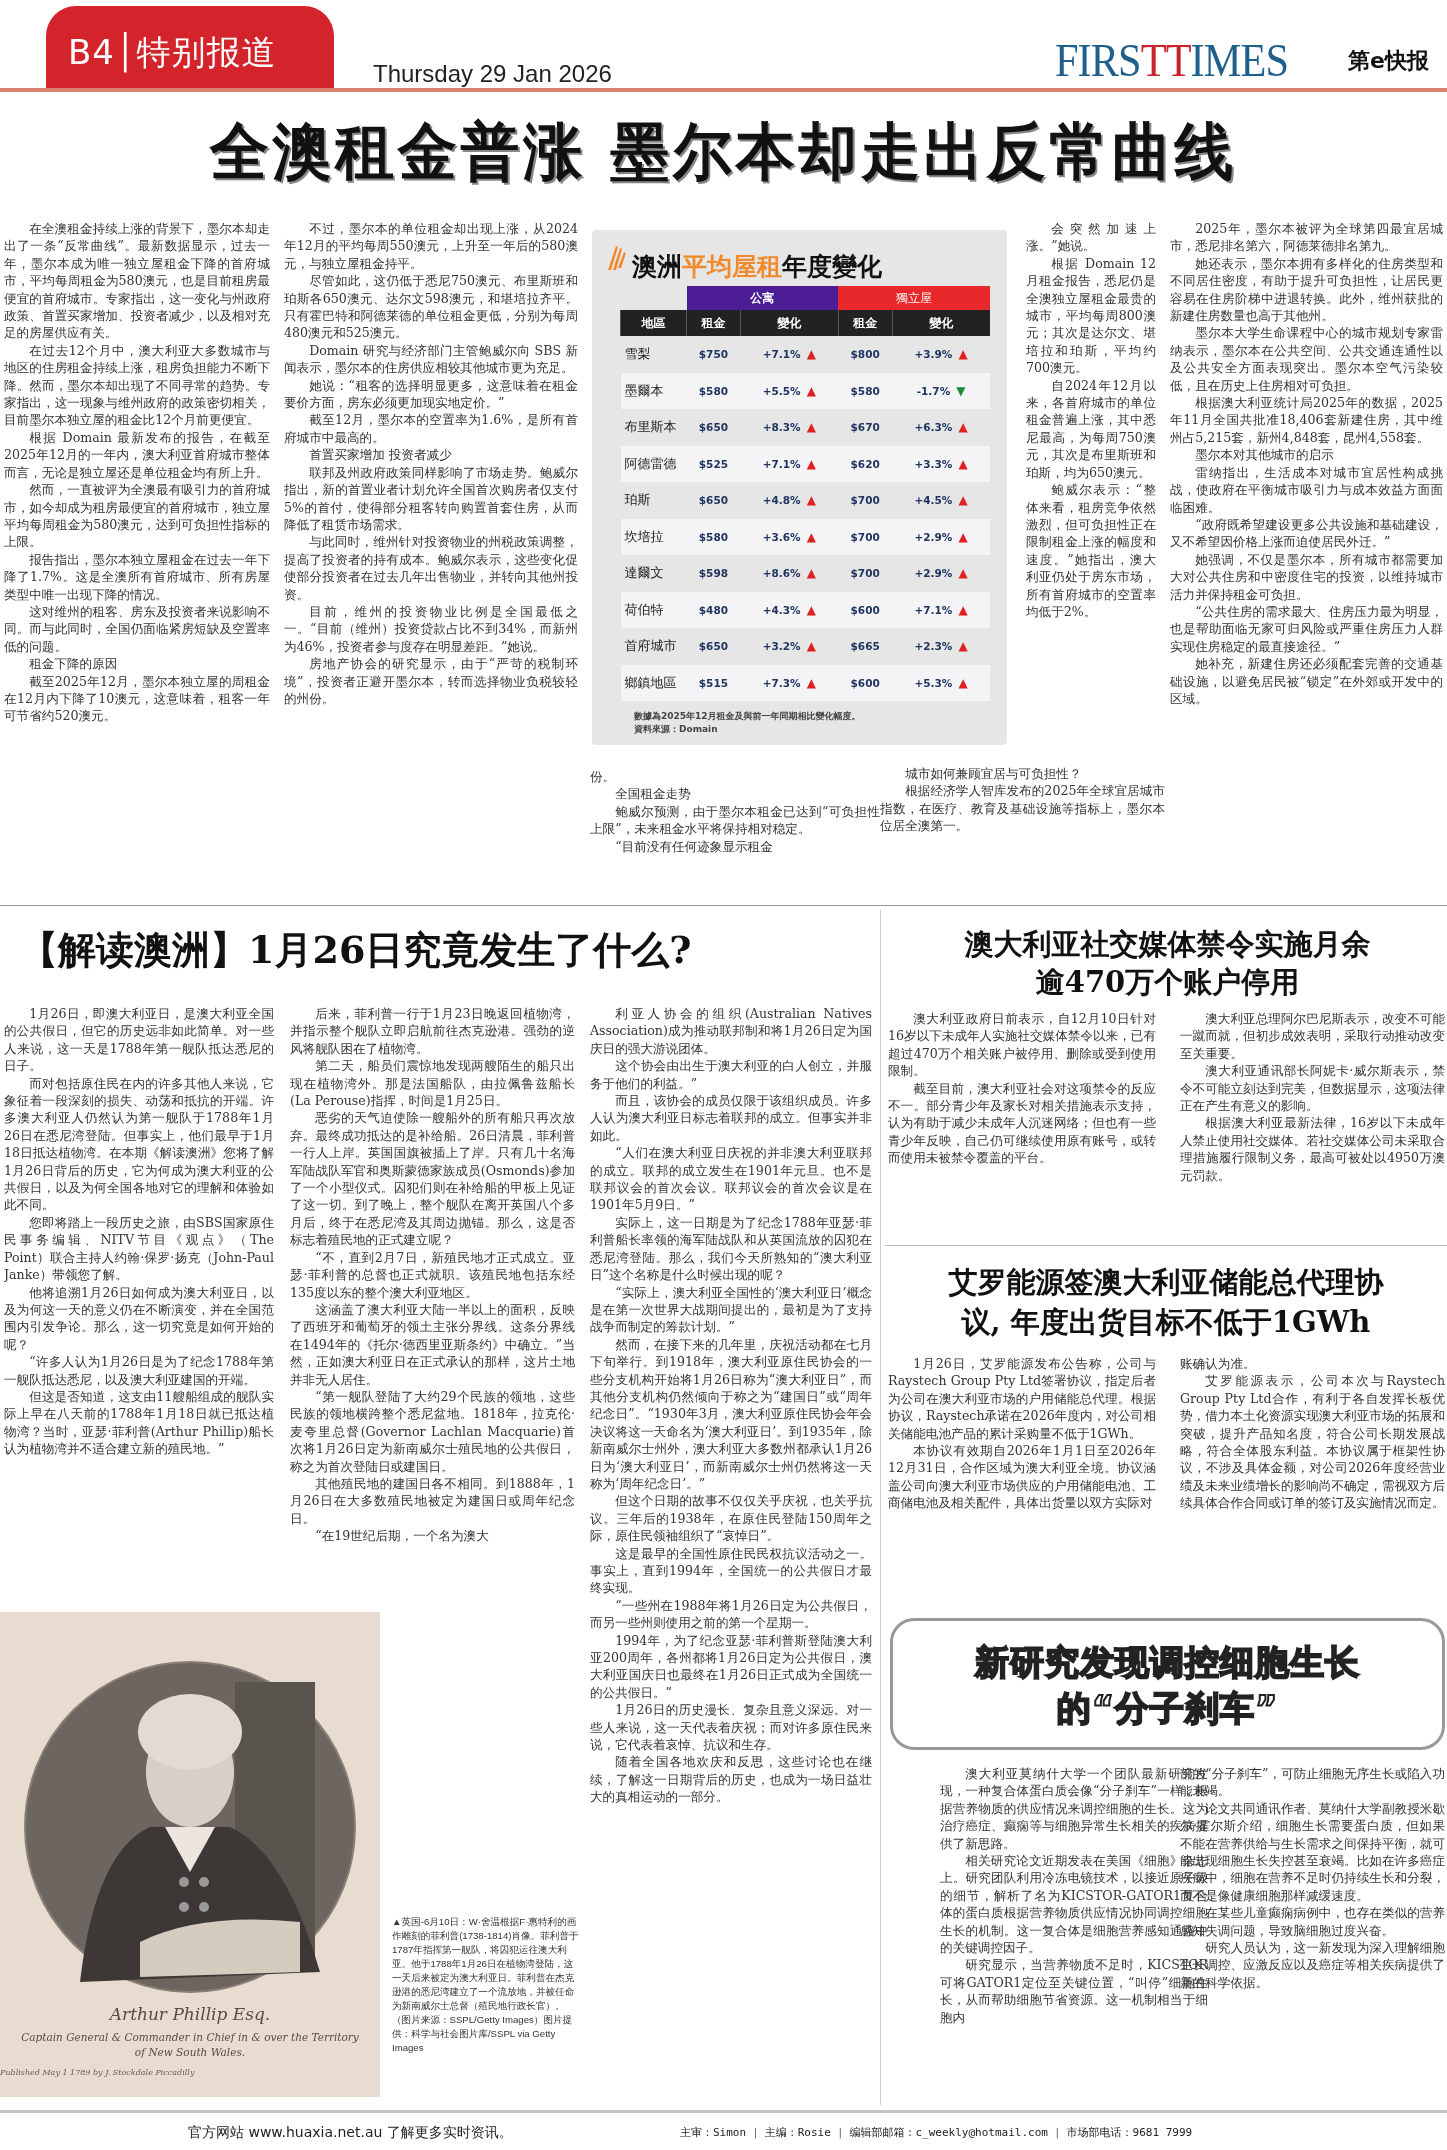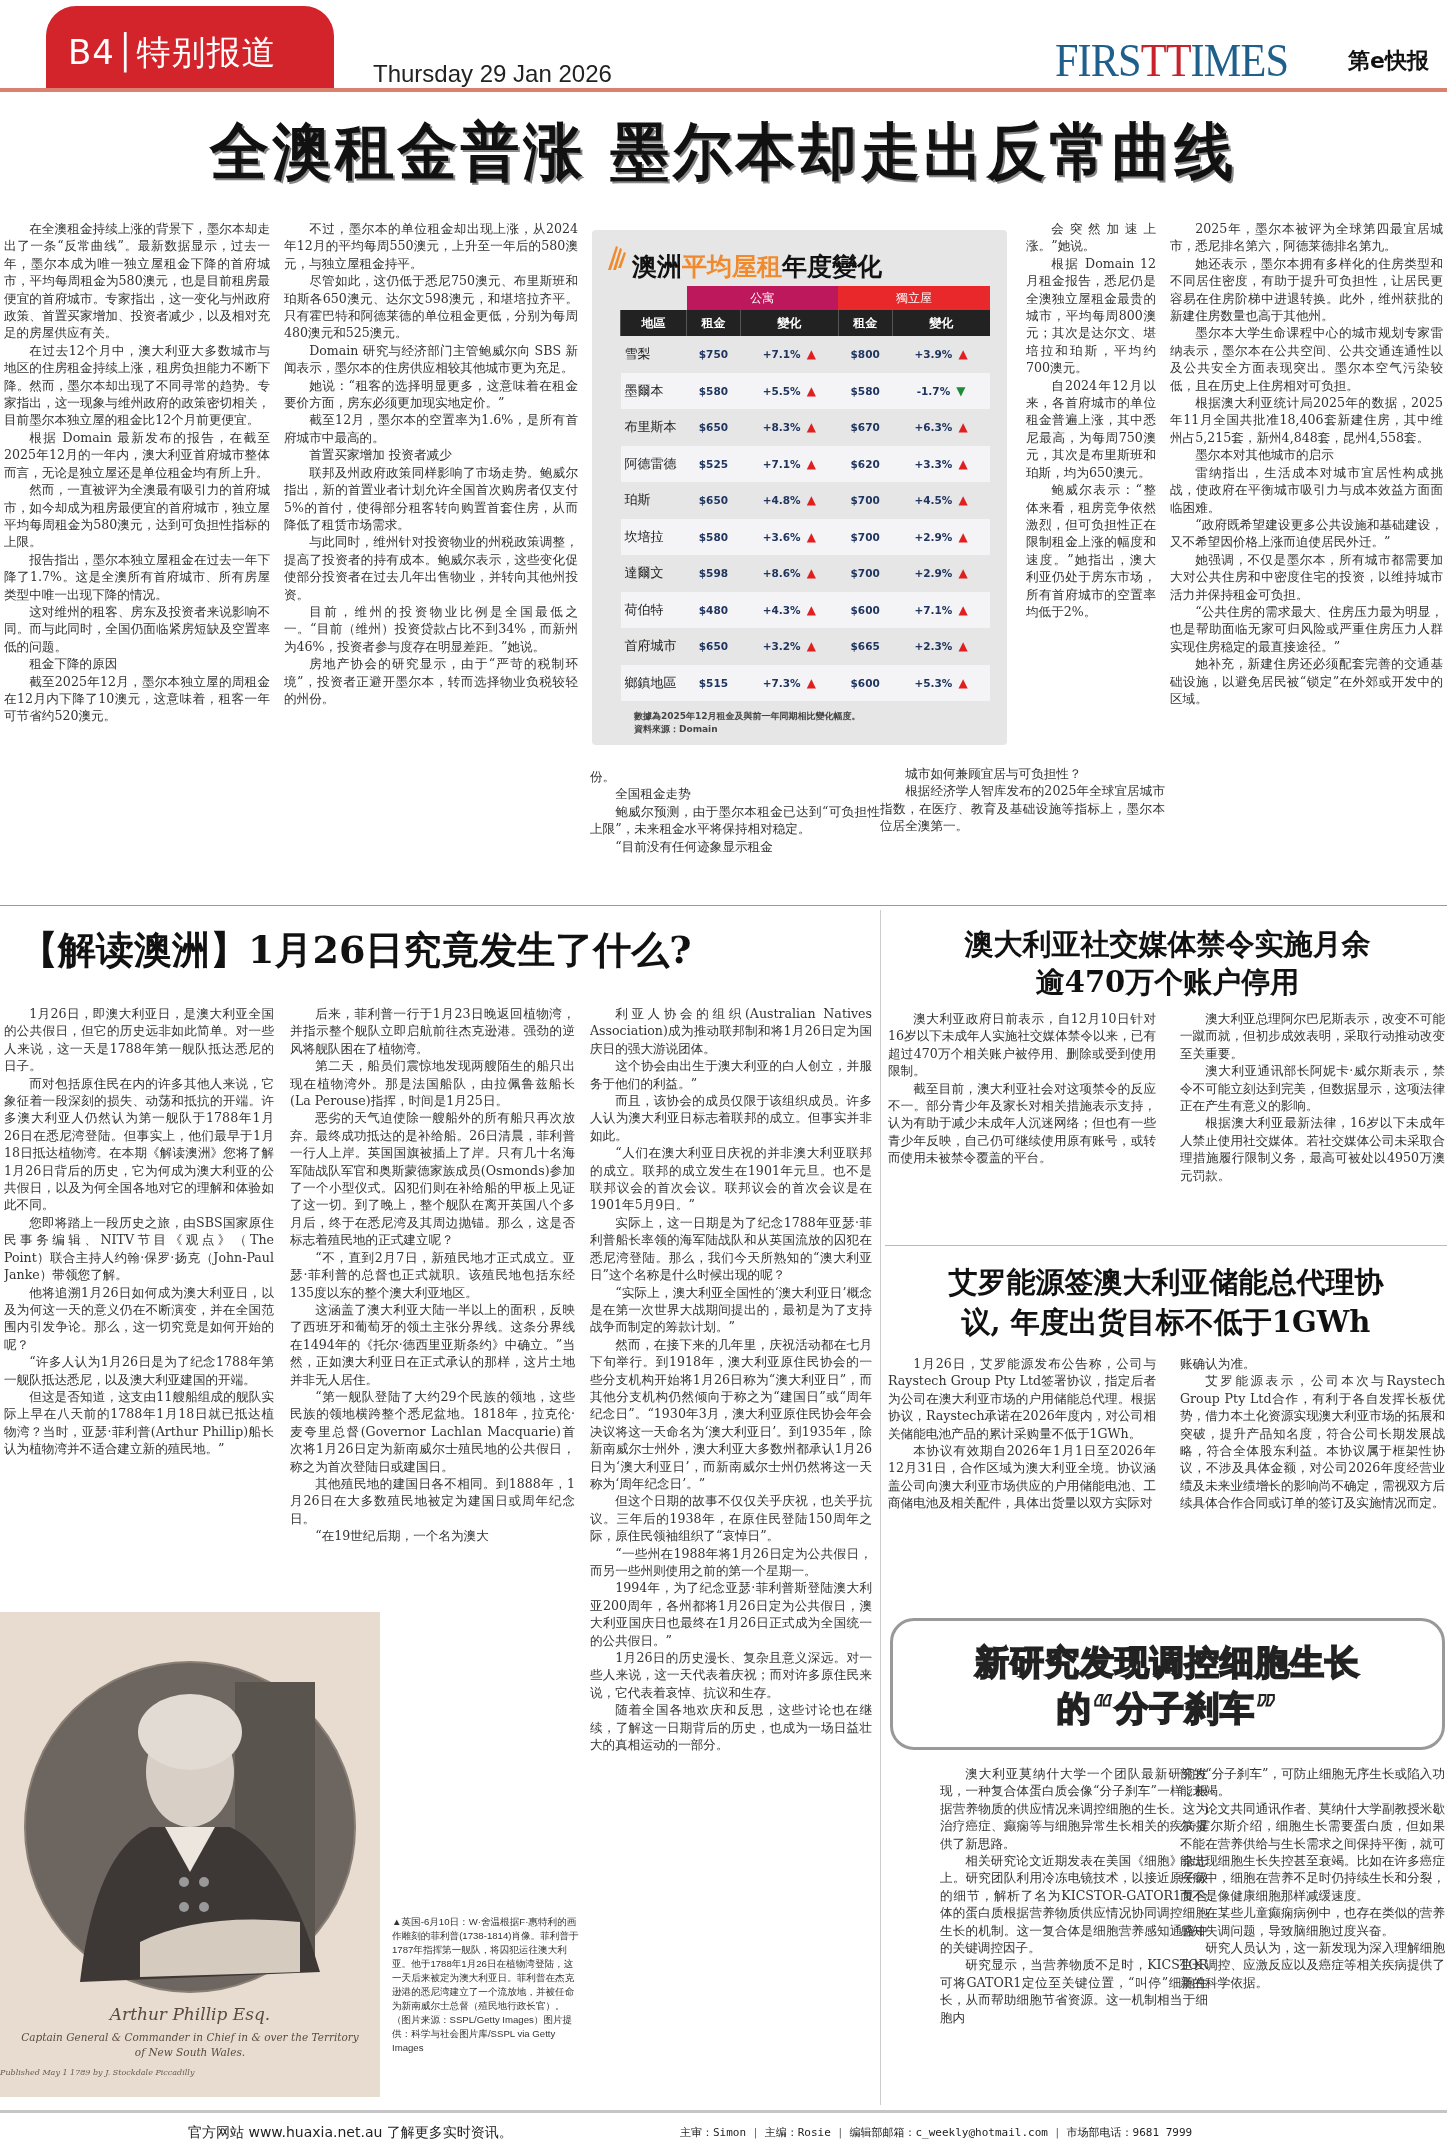--- a/index.html
+++ b/index.html
@@ -15,21 +15,21 @@
 .headline{left:0;width:1447px;top:110px;text-align:center;font-family:"DejaVu Serif",serif;font-weight:bold;font-size:62px;letter-spacing:4px;color:#111;transform:scaleX(0.95);text-shadow:2px 2px 0 #888}
 .col{font-size:12.6px;line-height:17.4px;color:#333;text-align:justify;overflow:hidden}
 .col p{text-indent:2em}
 .col p.noind{text-indent:0}
 .infobox{left:592px;top:230px;width:415px;height:515px;background:#e6e6e6;border-radius:4px}
 .ib-title{position:absolute;left:40px;top:20px;font-family:"DejaVu Sans",sans-serif;font-weight:bold;font-size:25px;color:#111}
 .ib-title .or{color:#f08a2c}
 .ib-logo{position:absolute;left:14px;top:12px;width:20px;height:32px}
 .ib-table{position:absolute;left:28px;top:56px;width:370px;border-collapse:collapse;font-family:"DejaVu Sans",sans-serif;font-size:10.5px}
 .ib-table th{height:24px;font-weight:bold}
-.ib-table .grp-apt{background:#be185d;color:#fff;font-weight:normal;font-size:12px}
+.ib-table .grp-apt{background:#4c1d95;color:#fff;font-weight:bold;font-size:12px}
 .ib-table .grp-house{background:#e8282a;color:#fff;font-weight:normal;font-size:12px}
 .ib-table .hdr th{background:#222;color:#fff;height:26px;font-size:12px;border-left:1px solid #555}
 .ib-table td{height:36.5px;text-align:center;color:#1f3560;font-weight:bold}
 .ib-table td.region{text-align:left;padding-left:4px;color:#222;font-weight:normal;font-size:13px}
 .ib-table tr.alt td{background:#f4f4f6}
 .up{color:#e02020;font-size:12px}
 .down{color:#1f8a3a;font-size:12px}
 .ib-note{position:absolute;left:42px;top:480px;font-family:"DejaVu Sans",sans-serif;font-size:9px;line-height:13px;color:#444;font-weight:bold}
 .h2{font-family:"DejaVu Serif",serif;font-weight:bold;color:#111;text-align:center}
 .divider-v{background:#ccc;width:1px}
@@ -230,20 +230,21 @@
   </div>
 <div class="abs col" id="ad-col3" style="left:590px;top:1005px;width:282px;height:1095px">
     <p>利亚人协会的组织(Australian Natives Association)成为推动联邦制和将1月26日定为国庆日的强大游说团体。</p>
     <p>这个协会由出生于澳大利亚的白人创立，并服务于他们的利益。”</p>
     <p>而且，该协会的成员仅限于该组织成员。许多人认为澳大利亚日标志着联邦的成立。但事实并非如此。</p>
     <p>“人们在澳大利亚日庆祝的并非澳大利亚联邦的成立。联邦的成立发生在1901年元旦。也不是联邦议会的首次会议。联邦议会的首次会议是在1901年5月9日。”</p>
     <p>实际上，这一日期是为了纪念1788年亚瑟·菲利普船长率领的海军陆战队和从英国流放的囚犯在悉尼湾登陆。那么，我们今天所熟知的“澳大利亚日”这个名称是什么时候出现的呢？</p>
     <p>“实际上，澳大利亚全国性的‘澳大利亚日’概念是在第一次世界大战期间提出的，最初是为了支持战争而制定的筹款计划。”</p>
     <p>然而，在接下来的几年里，庆祝活动都在七月下旬举行。到1918年，澳大利亚原住民协会的一些分支机构开始将1月26日称为“澳大利亚日”，而其他分支机构仍然倾向于称之为“建国日”或“周年纪念日”。“1930年3月，澳大利亚原住民协会年会决议将这一天命名为‘澳大利亚日’。到1935年，除新南威尔士州外，澳大利亚大多数州都承认1月26日为‘澳大利亚日’，而新南威尔士州仍然将这一天称为‘周年纪念日’。”</p>
     <p>但这个日期的故事不仅仅关乎庆祝，也关乎抗议。三年后的1938年，在原住民登陆150周年之际，原住民领袖组织了“哀悼日”。</p>
+    <p>这是最早的全国性原住民民权抗议活动之一。事实上，直到1994年，全国统一的公共假日才最终实现。</p>
     <p>“一些州在1988年将1月26日定为公共假日，而另一些州则使用之前的第一个星期一。</p>
     <p>1994年，为了纪念亚瑟·菲利普斯登陆澳大利亚200周年，各州都将1月26日定为公共假日，澳大利亚国庆日也最终在1月26日正式成为全国统一的公共假日。”</p>
     <p>1月26日的历史漫长、复杂且意义深远。对一些人来说，这一天代表着庆祝；而对许多原住民来说，它代表着哀悼、抗议和生存。</p>
     <p>随着全国各地欢庆和反思，这些讨论也在继续，了解这一日期背后的历史，也成为一场日益壮大的真相运动的一部分。</p>
   </div>
 
 <div class="abs portrait">
   <svg width="380" height="485" viewBox="0 0 380 485">
     <rect width="380" height="485" fill="#e8dcd0"></rect>
     <circle cx="190" cy="215" r="165" fill="#6d6660" stroke="#8a7f75" stroke-width="2"></circle>

